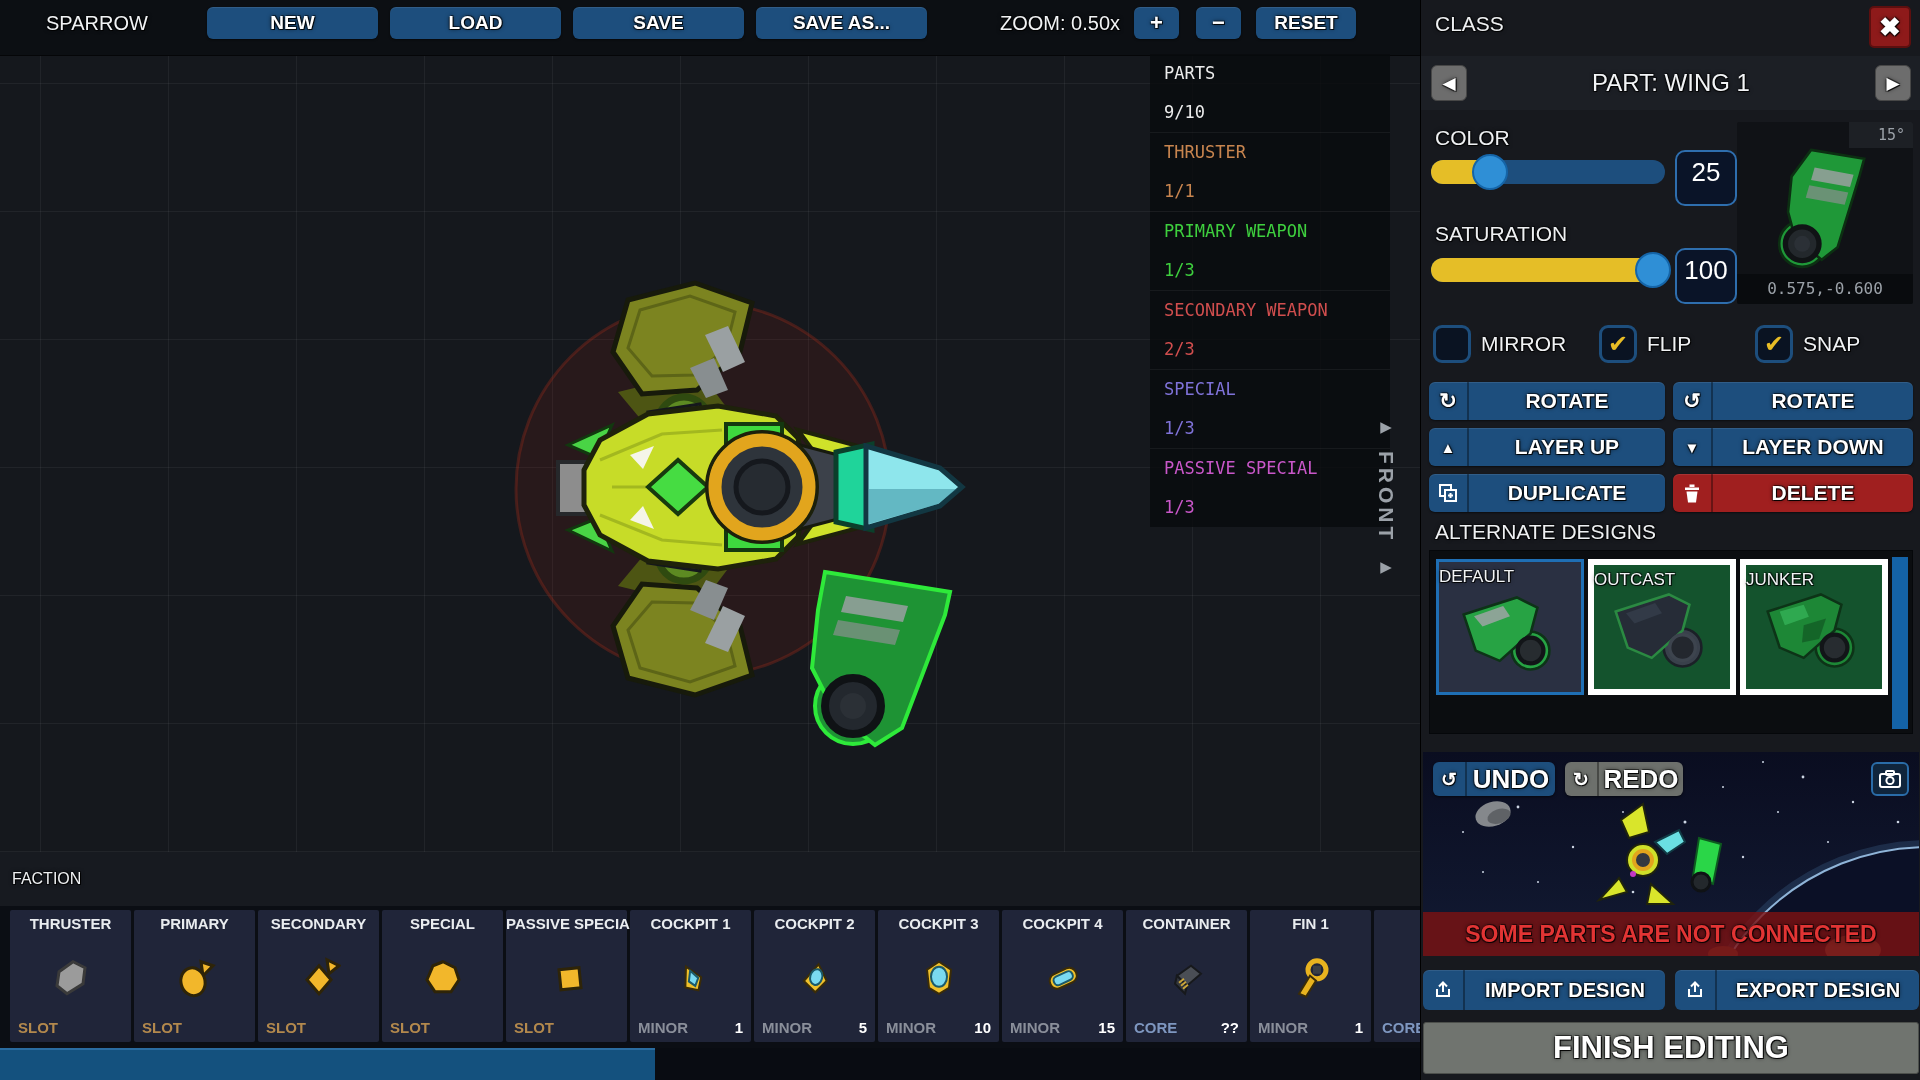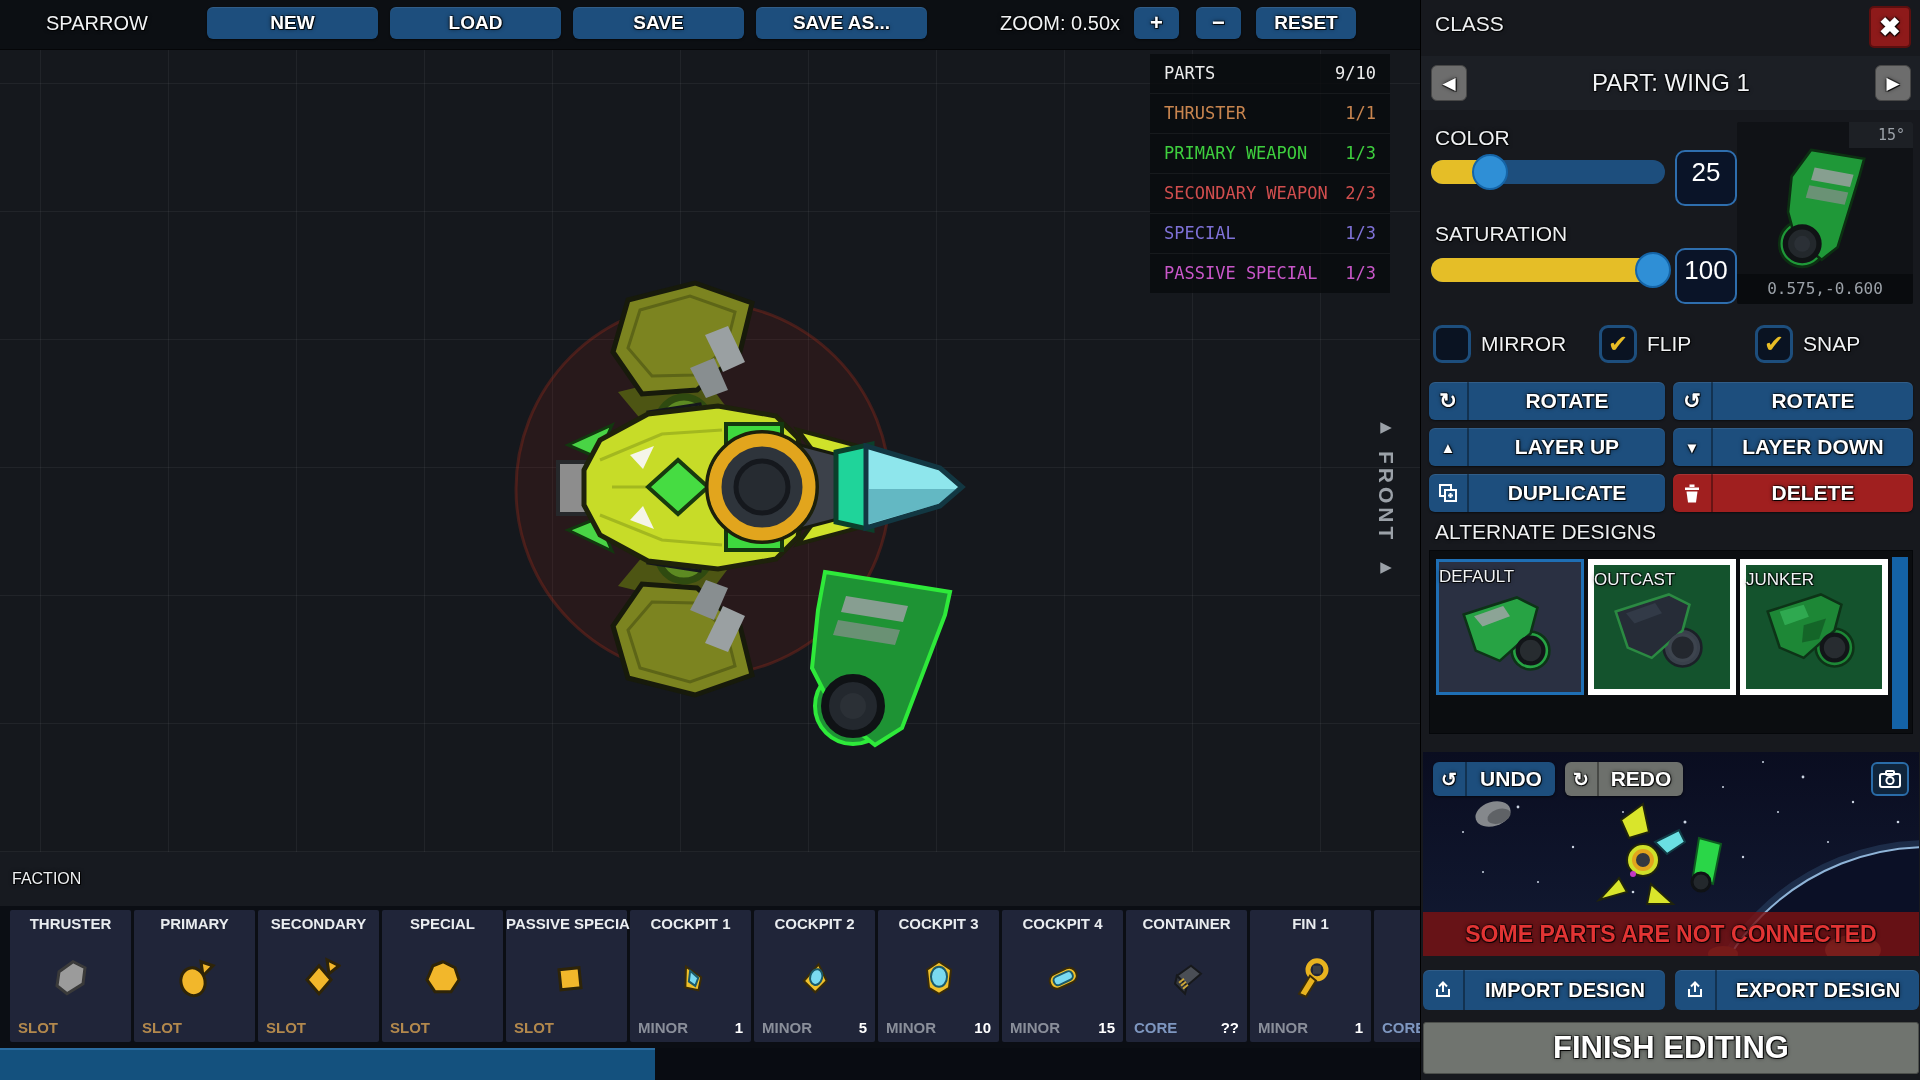--- a/index.html
+++ b/index.html
@@ -10,36 +10,36 @@
   .stage { position:absolute; inset:0; width:1920px; height:1080px; }
 
   
   .canvas { position:absolute; left:0; top:0; width:1420px; height:1080px; background-color:#15181d;
     background-image: linear-gradient(rgba(255,255,255,0.05) 1px, transparent 1px),
                       linear-gradient(90deg, rgba(255,255,255,0.05) 1px, transparent 1px);
     background-size:128px 128px; background-position:40px 83px; }
   .ship-art { position:absolute; inset:0; }
 
   
-  .topbar { position:absolute; left:0; top:0; width:1420px; height:50px; background:#0c0f13; border-bottom:1px solid rgba(0,0,0,.55); }
+  .topbar { position:absolute; left:0; top:0; width:1420px; height:56px; background:#0c0f13; border-bottom:1px solid rgba(0,0,0,.55); }
   .ship-name { position:absolute; left:46px; top:0; line-height:46px; font-size:20px; color:#f0f2f4; }
   .tb-btn { position:absolute; top:7px; height:32px; background:#1d4e7d; border-radius:6px; font-size:19px; font-weight:700;
     box-shadow:inset 0 1px 0 rgba(255,255,255,.09), 0 1px 2px rgba(0,0,0,.5); }
   .b-new { left:207px; width:171px; }
   .b-load { left:390px; width:171px; }
   .b-save { left:573px; width:171px; }
   .b-saveas { left:756px; width:171px; }
   .zoom-label { position:absolute; left:950px; width:170px; top:0; line-height:46px; text-align:right; font-size:20px; color:#f0f2f4; }
   .b-plus { left:1134px; width:45px; font-size:22px; }
   .b-minus { left:1196px; width:45px; font-size:22px; }
   .b-reset { left:1256px; width:100px; }
 
   
   .parts-panel { position:absolute; left:1150px; top:54px; width:240px; background:rgba(9,11,14,0.82); font-family:"DejaVu Sans Mono", monospace; font-size:17px; }
-  .pp-row { display:flex; justify-content:space-between; padding:0 14px; line-height:39px; border-top:1px solid rgba(255,255,255,.055); }
+  .pp-row { display:flex; justify-content:space-between; padding:0 14px; line-height:39px; border-top:1px solid rgba(255,255,255,.055);flex-direction:column; }
   .pp-row:first-child { border-top:none; color:#ececec; }
 
   
   .front-ind { position:absolute; left:1366px; top:418px; width:40px; height:158px; display:flex; flex-direction:column; align-items:center; justify-content:space-between; color:#8f959b; }
   .front-arrow { font-size:15px; color:#9ba1a8; }
   .front-text { writing-mode:vertical-rl; font-size:21px; font-weight:700; letter-spacing:4px; color:#9ba1a8; }
 
   
   .bottom { position:absolute; left:0; top:852px; width:1420px; height:228px; background:#14171d; }
   .faction-row { position:absolute; left:0; top:0; width:1420px; height:54px; background:#171a20; }
@@ -95,21 +95,21 @@
   .design-card { position:absolute; top:8px; width:148px; height:136px; background:#14532d; border:6px solid #ffffff; cursor:pointer; }
   .design-card.selected { border:3px solid #1f6fb5; background:#2a3042; }
   .dc-label { position:absolute; top:5px; width:100%; font-size:17px; color:#f2f4f6; }
   .dc-thumb { position:absolute; left:50%; bottom:6px; transform:translateX(-50%); }
   .designs-scroll { position:absolute; right:4px; top:6px; width:16px; height:172px; background:#1462a6; }
 
   .shot { position:absolute; left:2px; top:752px; width:496px; height:204px; overflow:hidden; background:#0a0d1f; }
   .shot svg.space { position:absolute; inset:0; }
   .hist-btn { position:absolute; top:10px; height:34px; border-radius:6px; display:flex; align-items:stretch; box-shadow:0 1px 3px rgba(0,0,0,.6); }
   .hist-btn .ic { width:34px; display:flex; align-items:center; justify-content:center; font-size:19px; font-weight:700; border-right:2px solid rgba(0,0,0,.35); }
-  .hist-btn .lbl { flex:1; display:flex; align-items:center; justify-content:center; font-size:21px; font-weight:600; padding:0 2px; }
+  .hist-btn .lbl { flex:1; display:flex; align-items:center; justify-content:center; font-size:26px; font-weight:600; padding:0 2px; }
   .undo-btn { left:10px; width:122px; background:#1d4e7d; }
   .redo-btn { left:142px; width:118px; background:#6d706c; }
   .cam-btn { position:absolute; right:10px; top:10px; width:38px; height:34px; background:#10253c; border:2px solid #2a6ca8; border-radius:6px; display:flex; align-items:center; justify-content:center; }
   .warn-banner { position:absolute; left:0; bottom:0; width:100%; height:44px; background:rgba(125,18,18,.8); display:flex; align-items:center; justify-content:center; font-size:23px; font-weight:600; color:#e23434; }
 
   .io-btn { position:absolute; top:970px; height:40px; background:#1d4e7d; border-radius:6px; display:flex; align-items:stretch; box-shadow:inset 0 1px 0 rgba(255,255,255,.09); }
   .io-btn .ic { width:42px; display:flex; align-items:center; justify-content:center; border-right:2px solid rgba(0,0,0,.35); }
   .io-btn .lbl { flex:1; display:flex; align-items:center; justify-content:center; font-size:20px; font-weight:600; }
   .imp { left:2px; width:242px; } .exp { left:254px; width:244px; }
   .finish-btn { position:absolute; left:2px; top:1022px; width:496px; height:52px; background:#70746f; border:1px solid #4c4f4b; border-radius:3px; font-size:31px; font-weight:700; color:#fff; }

